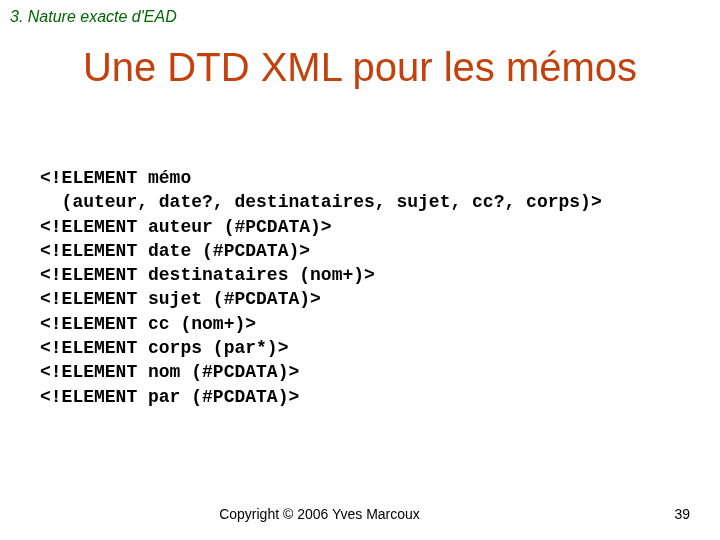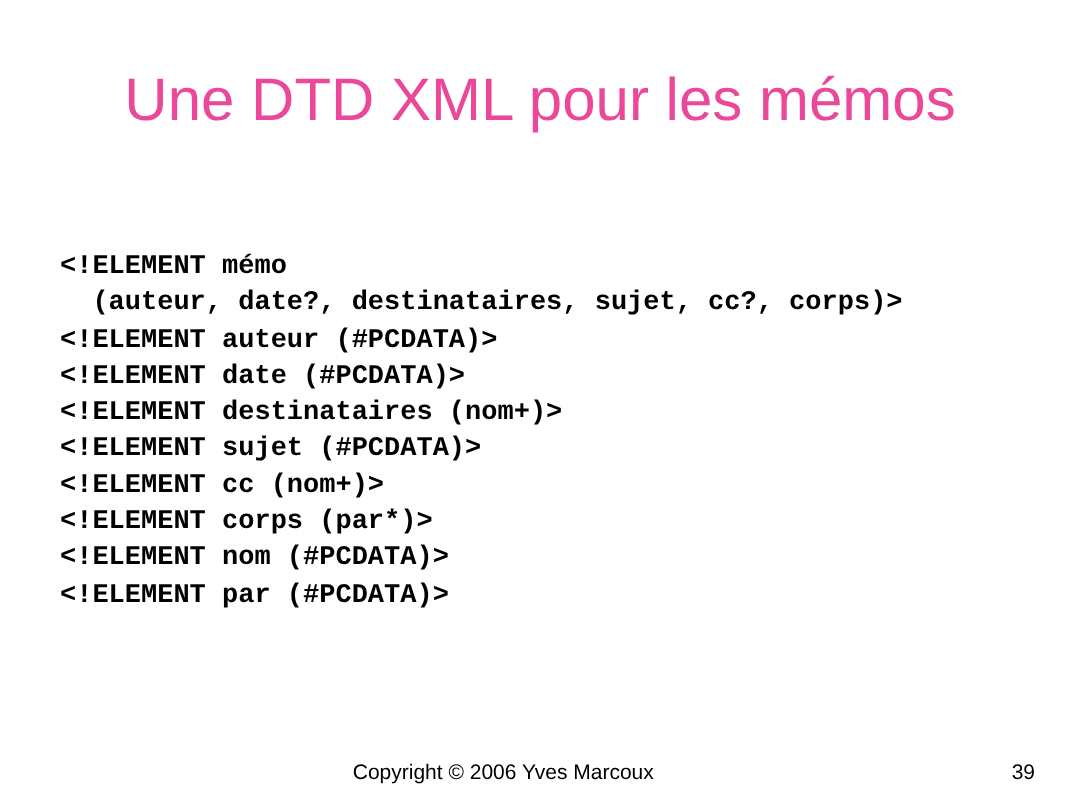--- a/index.html
+++ b/index.html
@@ -25,21 +25,21 @@
     color: #006600;
     font-size: 16px;
   }
   .title {
     position: absolute;
     top: 45px;
     left: 0;
     width: 720px;
     text-align: center;
     font-size: 40px;
-    color: #ec4899;
+    color: #c2410c;
     font-weight: normal;
   }
   .code-block {
     position: absolute;
     top: 150px;
     left: 40px;
     font-family: "Courier New", Courier, monospace;
     font-size: 18px;
     font-weight: bold;
     line-height: 1.35;
@@ -48,36 +48,36 @@
     margin-top: 16px;
   }
   .footer {
     position: absolute;
     bottom: 18px;
     left: 0;
     width: 639px;
     text-align: center;
     font-size: 14px;
     color: #000;
-    margin-left: 16px;
   }
   .page-num {
     position: absolute;
     bottom: 18px;
     right: 30px;
     font-size: 14px;
     color: #000;
     text-align: center;
   }
 </style>
 </head>
 <body>
 
 <div class="slide">
 
+  <div class="header-label">3. Nature exacte d'EAD</div>
 
   <div class="title">Une DTD XML pour les mémos</div>
 
   <div class="code-block"><span>&lt;!ELEMENT mémo</span>
 <span>  (auteur, date?, destinataires, sujet, cc?, corps)&gt;</span>
 <span>&lt;!ELEMENT auteur (#PCDATA)&gt;</span>
 <span>&lt;!ELEMENT date (#PCDATA)&gt;</span>
 <span>&lt;!ELEMENT destinataires (nom+)&gt;</span>
 <span>&lt;!ELEMENT sujet (#PCDATA)&gt;</span>
 <span>&lt;!ELEMENT cc (nom+)&gt;</span>

